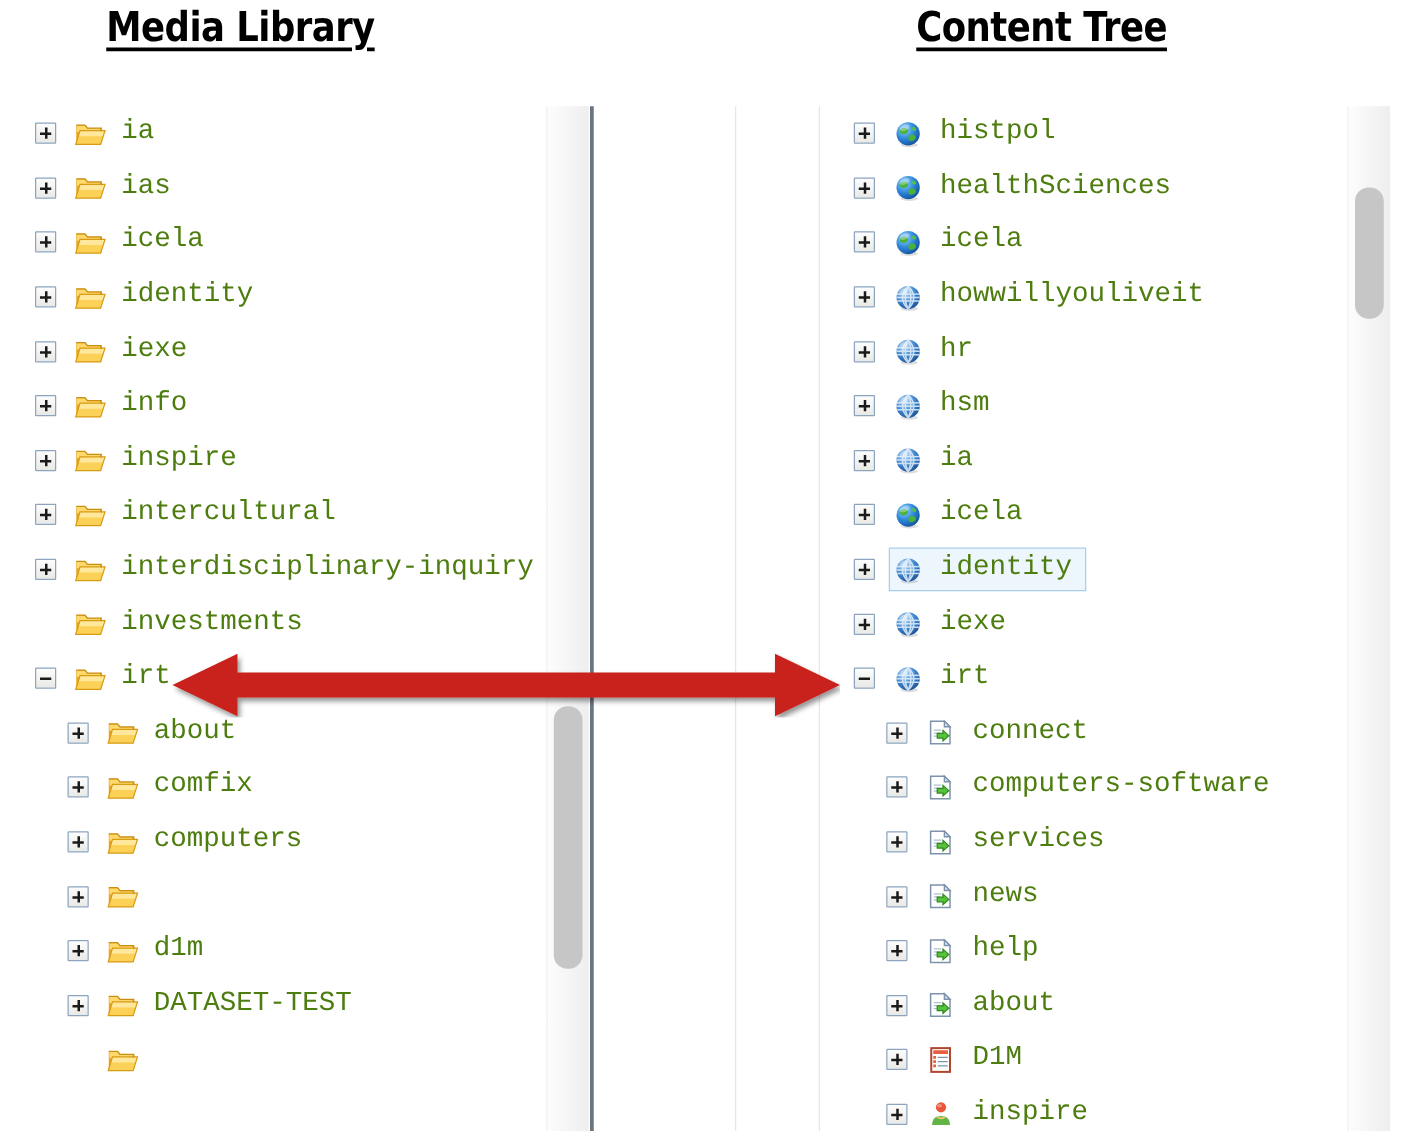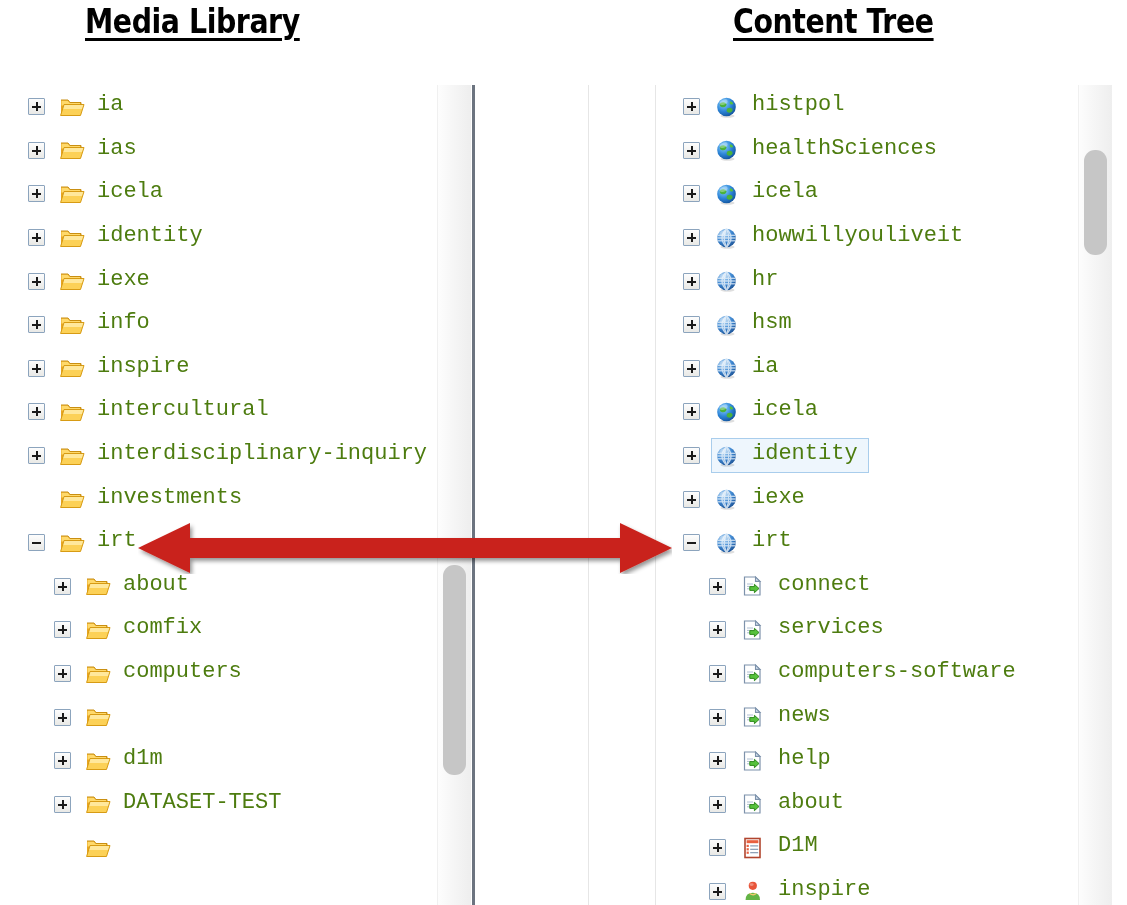--- a/index.html
+++ b/index.html
@@ -824,41 +824,41 @@
       <g stroke="#aebfd2" stroke-width="1">
         <path d="M7 10 H13"></path>
               <path d="M7 12.4 H12"></path>
               <path d="M7 14.8 H11"></path>
       </g>
       <g transform="translate(9.8,9.4)">
         <path d="M0 3.2 L4.6 3.2 L4.6 0.9 L9.2 5.1 L4.6 9.3 L4.6 7 L0 7 Z" fill="#57c23c" stroke="#2f8a1d" stroke-width="1"></path>
       </g>
     </svg>
         </span>
-        <span class="label">services</span>
+        <span class="label">computers-software</span>
       </div>
     </div>
     <div class="tree-row child">
       <div class="expander plus"></div>
       <div class="label-wrap">
         <span class="icon">
           <svg width="26" height="24" viewBox="0 0 26 24">
       <path d="M4.5 3 L15.5 3 L20 7.4 L20 21 L4.5 21 Z" fill="#ffffff" stroke="#7d92ab" stroke-width="1.2"></path>
       <path d="M15.5 3 L15.5 7.4 L20 7.4 Z" fill="#d6e3f0" stroke="#7d92ab" stroke-width="1.1"></path>
       <g stroke="#aebfd2" stroke-width="1">
         <path d="M7 10 H13"></path>
               <path d="M7 12.4 H12"></path>
               <path d="M7 14.8 H11"></path>
       </g>
       <g transform="translate(9.8,9.4)">
         <path d="M0 3.2 L4.6 3.2 L4.6 0.9 L9.2 5.1 L4.6 9.3 L4.6 7 L0 7 Z" fill="#57c23c" stroke="#2f8a1d" stroke-width="1"></path>
       </g>
     </svg>
         </span>
-        <span class="label">computers-software</span>
+        <span class="label">services</span>
       </div>
     </div>
     <div class="tree-row child">
       <div class="expander plus"></div>
       <div class="label-wrap">
         <span class="icon">
           <svg width="26" height="24" viewBox="0 0 26 24">
       <path d="M4.5 3 L15.5 3 L20 7.4 L20 21 L4.5 21 Z" fill="#ffffff" stroke="#7d92ab" stroke-width="1.2"></path>
       <path d="M15.5 3 L15.5 7.4 L20 7.4 Z" fill="#d6e3f0" stroke="#7d92ab" stroke-width="1.1"></path>
       <g stroke="#aebfd2" stroke-width="1">

